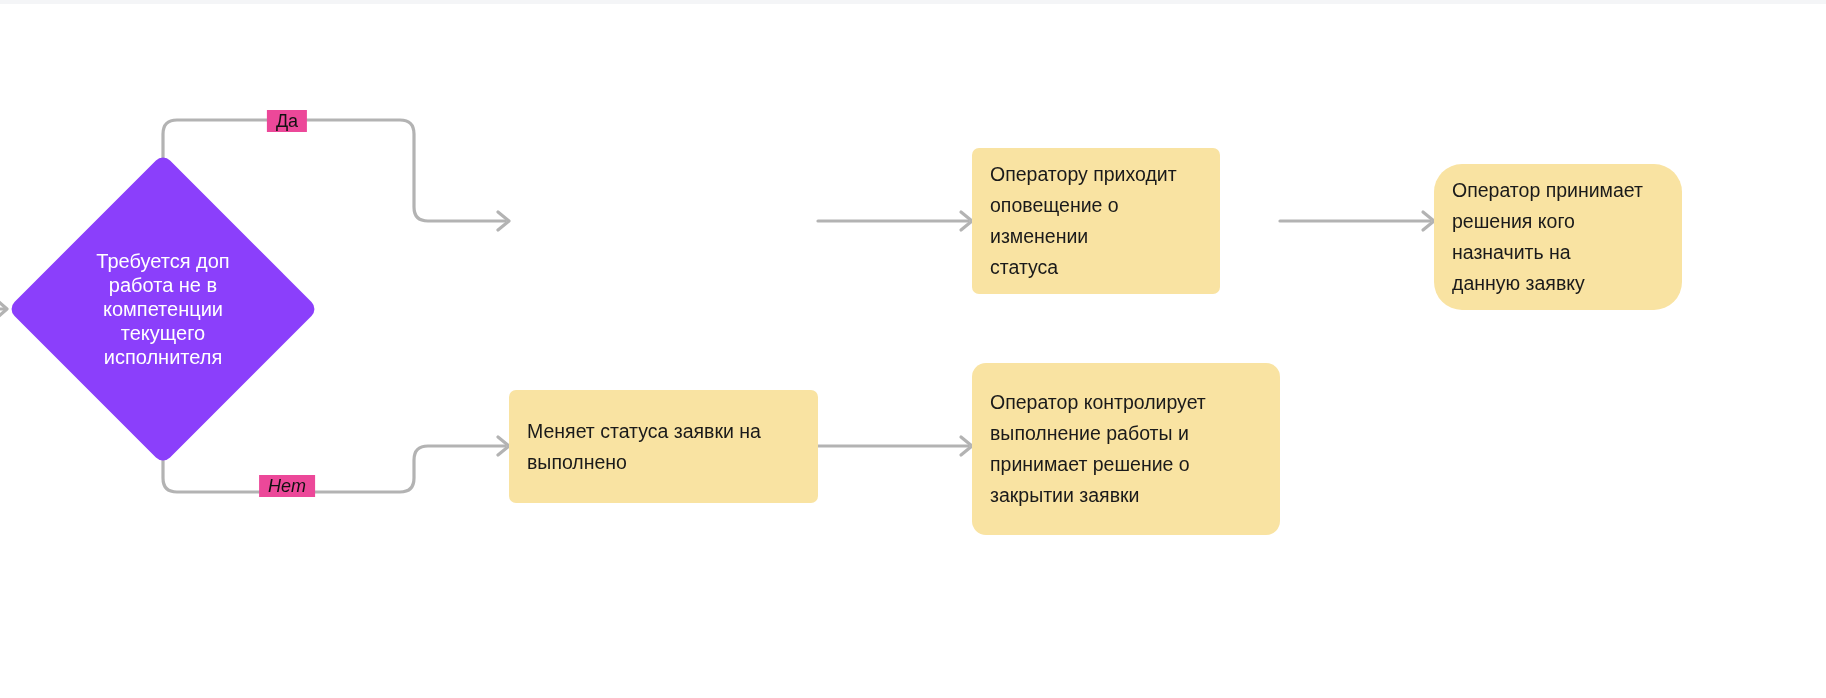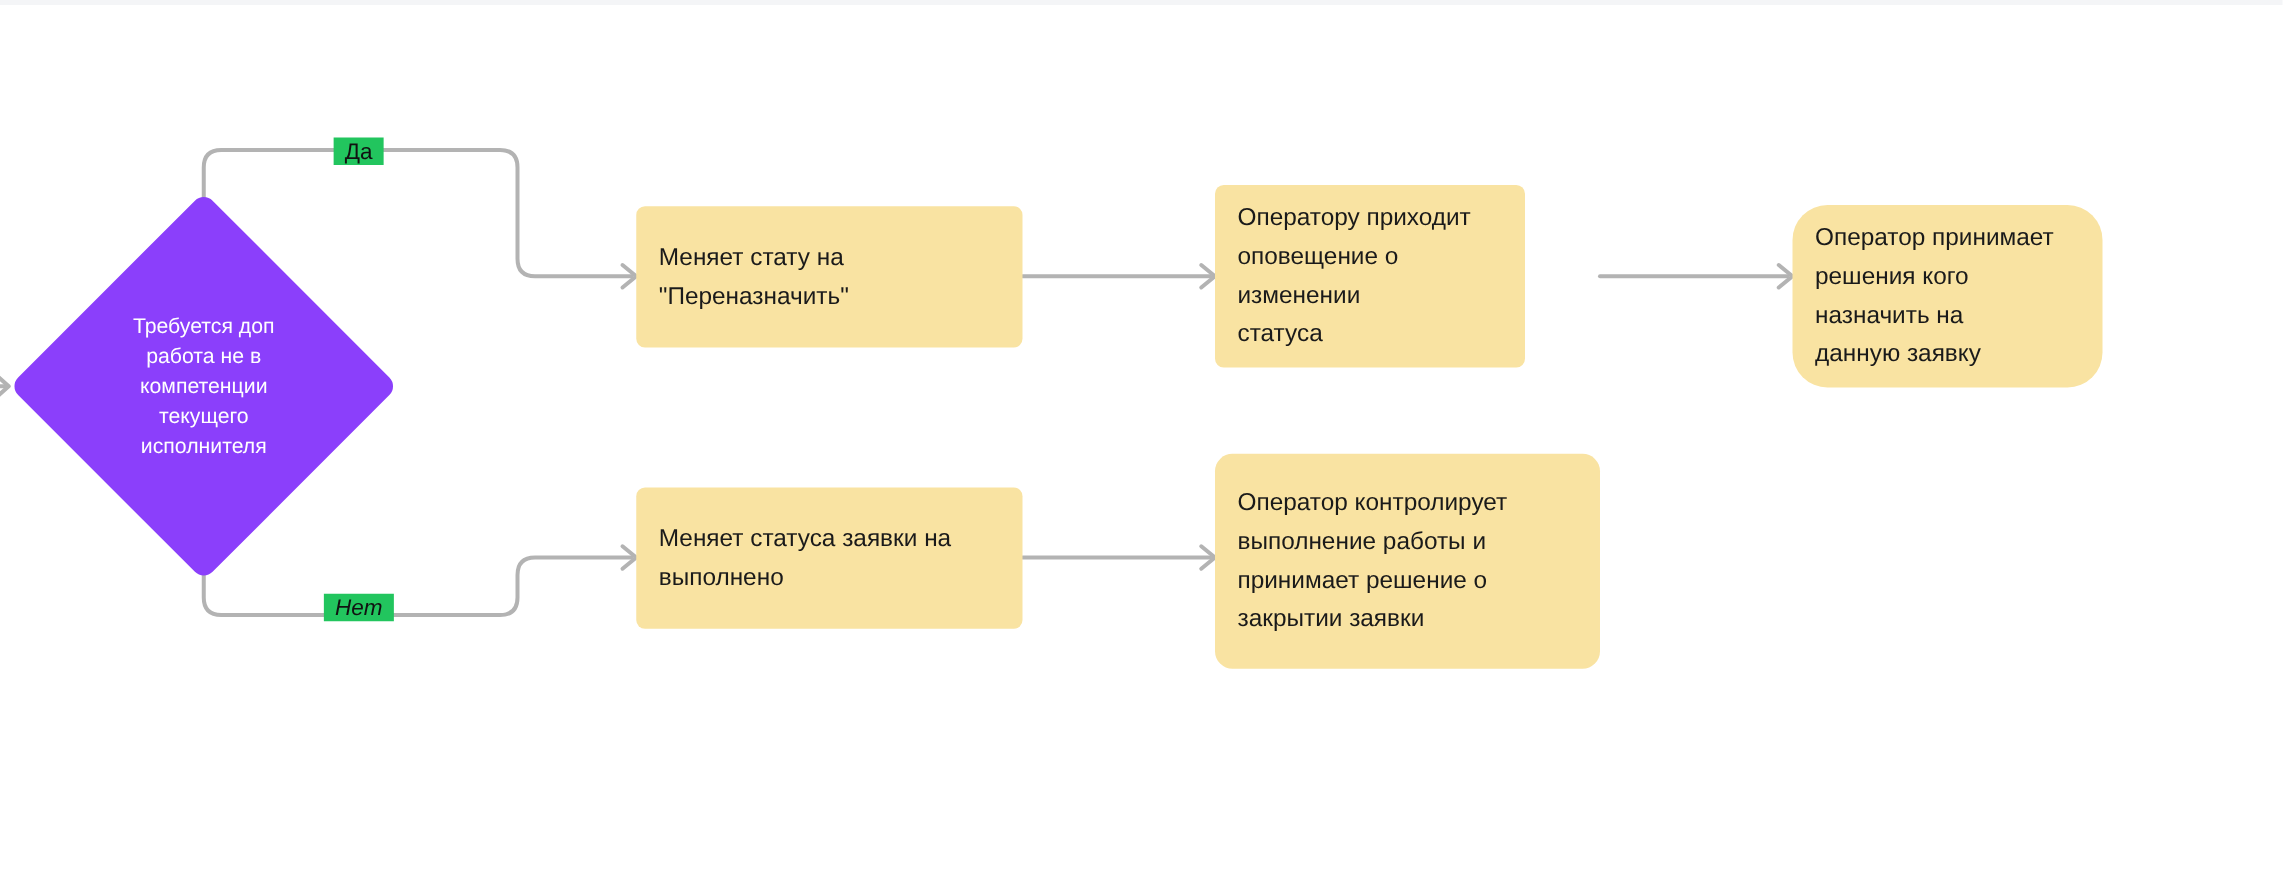--- a/index.html
+++ b/index.html
@@ -71,29 +71,29 @@
   }
   .decision .diamond-label {
     position: absolute;
     left: 50%;
     top: 50%;
     width: 200px;
     margin-left: -100px;
     transform: translateY(-50%);
     text-align: center;
     color: #ffffff;
-    font-size: 17px;
+    font-size: 20px;
     line-height: 24px;
     white-space: pre-line;
   }
   .edge-label {
     position: absolute;
     font-size: 18px;
     color: #111111;
-    background: #22c55e;
+    background: #ec4899;
     padding: 0 9px;
     line-height: 22px;
     transform: translate(-50%, -50%);
     white-space: nowrap;
   }
 </style>
 </head>
 <body>
 
 <div id="canvas">
@@ -125,24 +125,20 @@
 
   <div class="node decision" style="left:7px; top:153px;">
     <div class="diamond-shape"></div>
     <div class="diamond-label">Требуется доп
 работа не в
 компетенции
 текущего
 исполнителя</div>
   </div>
 
-  <div class="node proc" style="left:509px; top:165px; width:309px; height:113px;">
-    <span class="txt">Меняет стату на
-"Переназначить"</span>
-  </div>
 
   <div class="node proc" style="left:972px; top:148px; width:248px; height:146px;">
     <span class="txt">Оператору приходит
 оповещение о изменении
 статуса</span>
   </div>
 
   <div class="node proc" style="left:1434px; top:164px; width:248px; height:146px;border-radius:28px;">
     <span class="txt">Оператор принимает
 решения кого назначить на

